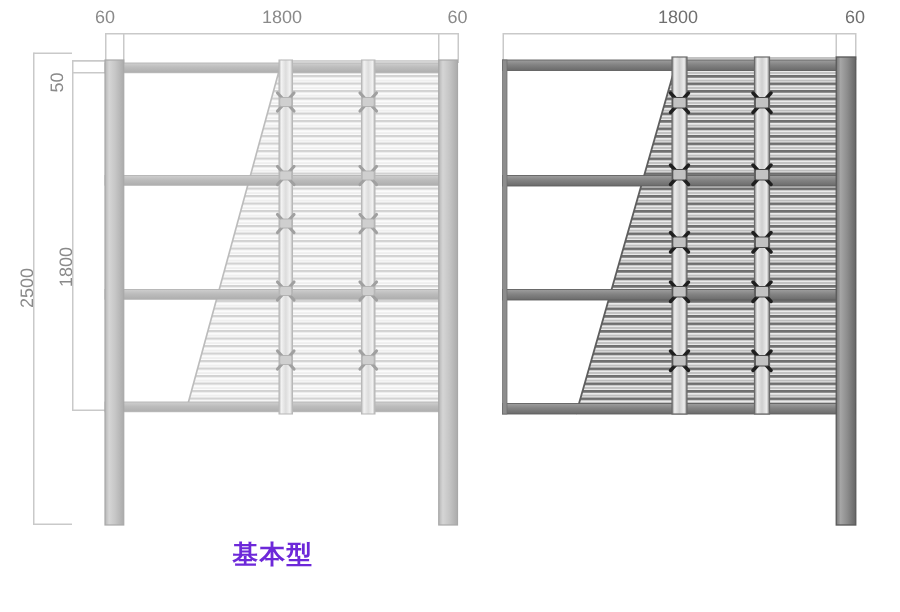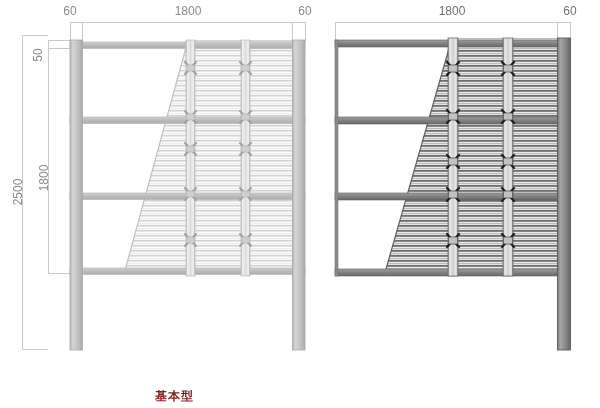--- a/index.html
+++ b/index.html
@@ -19,26 +19,25 @@
     fill:#8a8a8a;
   }
   .dimtxt-dark{
     font-family:"Liberation Sans","DejaVu Sans",sans-serif;
     font-size:12px;
     fill:#6f6f6f;
   }
   .caption{
     position:absolute;
     font-family:"Liberation Sans","DejaVu Sans",sans-serif;
-    font-size:12px;
+    font-size:17px;
     font-weight:700;
-    color:#7f1d1d;
+    color:#6d28d9;
     letter-spacing:1px;
     white-space:nowrap;
-    margin-top:30px;
   }
   #caption-left{left:155px;top:358px;}
   #caption-right{left:404px;top:358px;}
 </style>
 </head>
 <body>
 
 <div class="stage">
 
   <svg class="canvas" viewBox="0 0 600 408" xmlns="http://www.w3.org/2000/svg">

